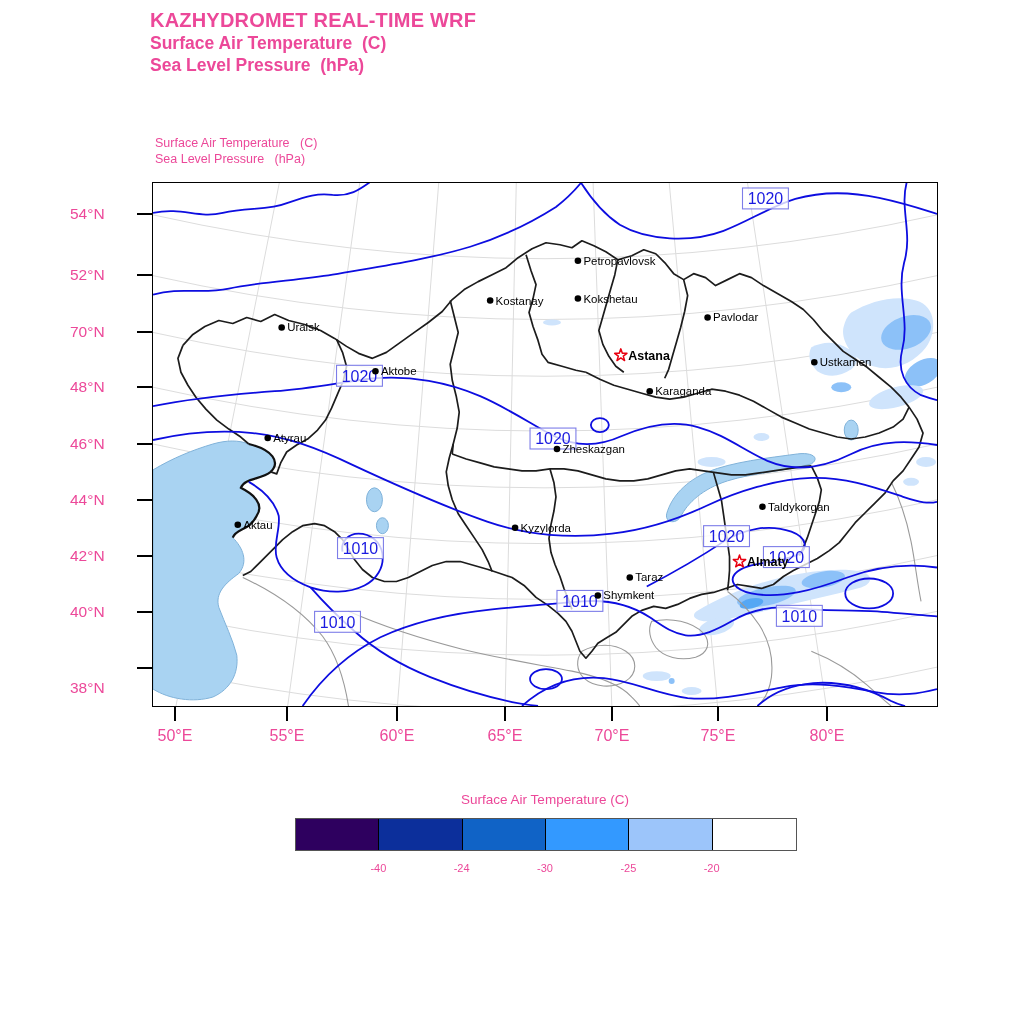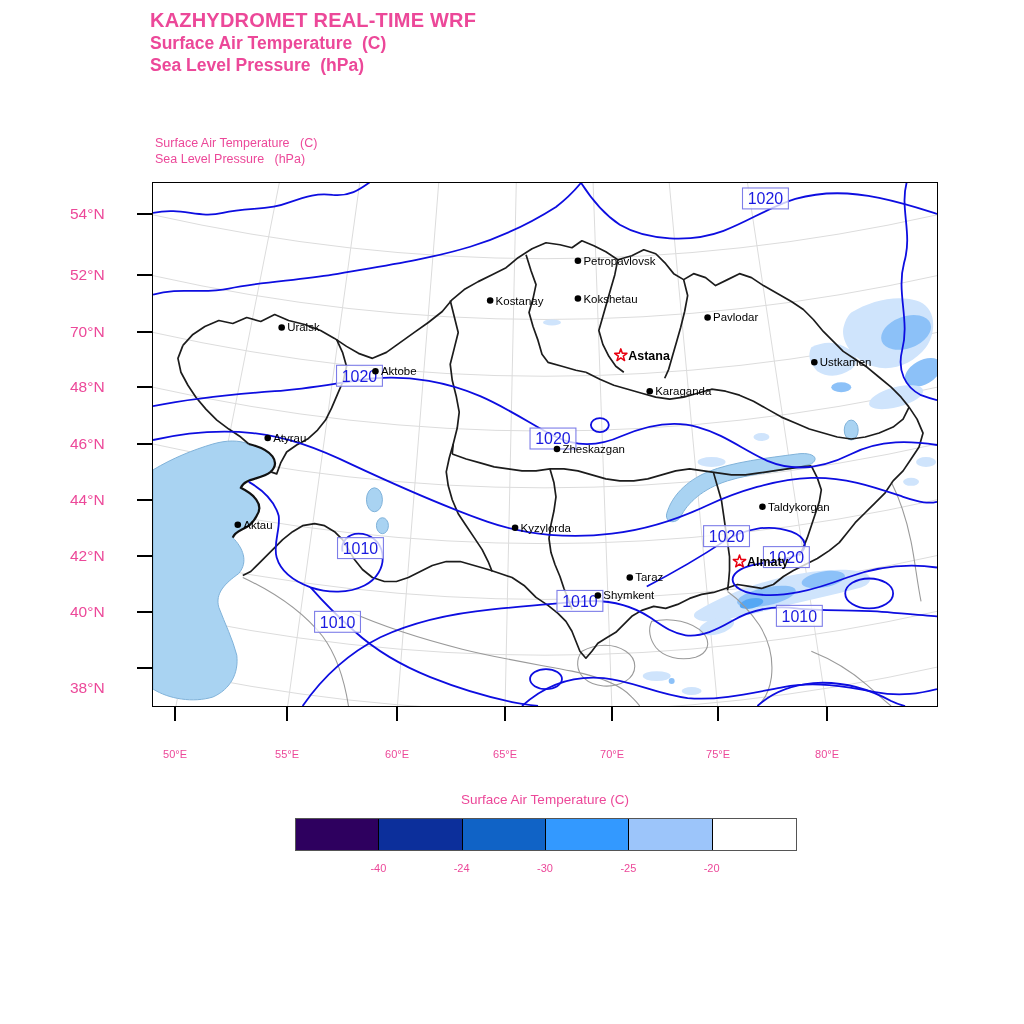--- a/index.html
+++ b/index.html
@@ -10,21 +10,21 @@
   .title3{position:absolute;left:150px;top:55px;font-size:17.5px;font-weight:700;white-space:pre;}
   .runinfo{position:absolute;right:86px;top:57px;text-align:right;font-size:13.5px;font-weight:700;line-height:15.5px;}
   .sublbl1,.sublbl2{position:absolute;left:155px;font-size:12.5px;white-space:pre;}
   .sublbl1{top:136px;} .sublbl2{top:152px;}
   .map{position:absolute;left:152px;top:182px;width:786px;height:525px;border:1.6px solid #000;
        box-sizing:border-box;background:#fff;}
   .map svg{position:absolute;left:0;top:0;width:100%;height:100%;}
   .ytick-mark{position:absolute;width:15px;height:2px;background:#000;}
   .ytick-label{position:absolute;width:60px;text-align:left;font-size:15.5px;height:18px;line-height:18px;}
   .xtick-mark{position:absolute;width:2px;height:14px;background:#000;}
-  .xtick-label{position:absolute;transform:translateX(-50%);font-size:11px;margin-top:21px;}
+  .xtick-label{position:absolute;transform:translateX(-50%);font-size:16px;}
   .cbar-title{position:absolute;left:545px;top:792px;transform:translateX(-50%);font-size:13.5px;}
   .cbar{position:absolute;left:295px;top:818px;width:500px;height:31px;border:1px solid #555;
         box-sizing:content-box;display:flex;}
   .cbar-seg{height:100%;border-right:1px solid #000;box-sizing:border-box;}
   .cbar-seg:last-child{border-right:none;}
   .cbar-tick{position:absolute;top:862px;transform:translateX(-50%);font-size:11px;}
   .graticule{stroke:var(--graticule-gray);stroke-width:1;fill:none;}
   .lake{fill:var(--water-fill);stroke:var(--water-edge);stroke-width:1;}
   .coast-heavy{fill:none;stroke:#111;stroke-width:2.2;stroke-linejoin:round;}
   .precip-l{fill:var(--precip-light);stroke:none;}

